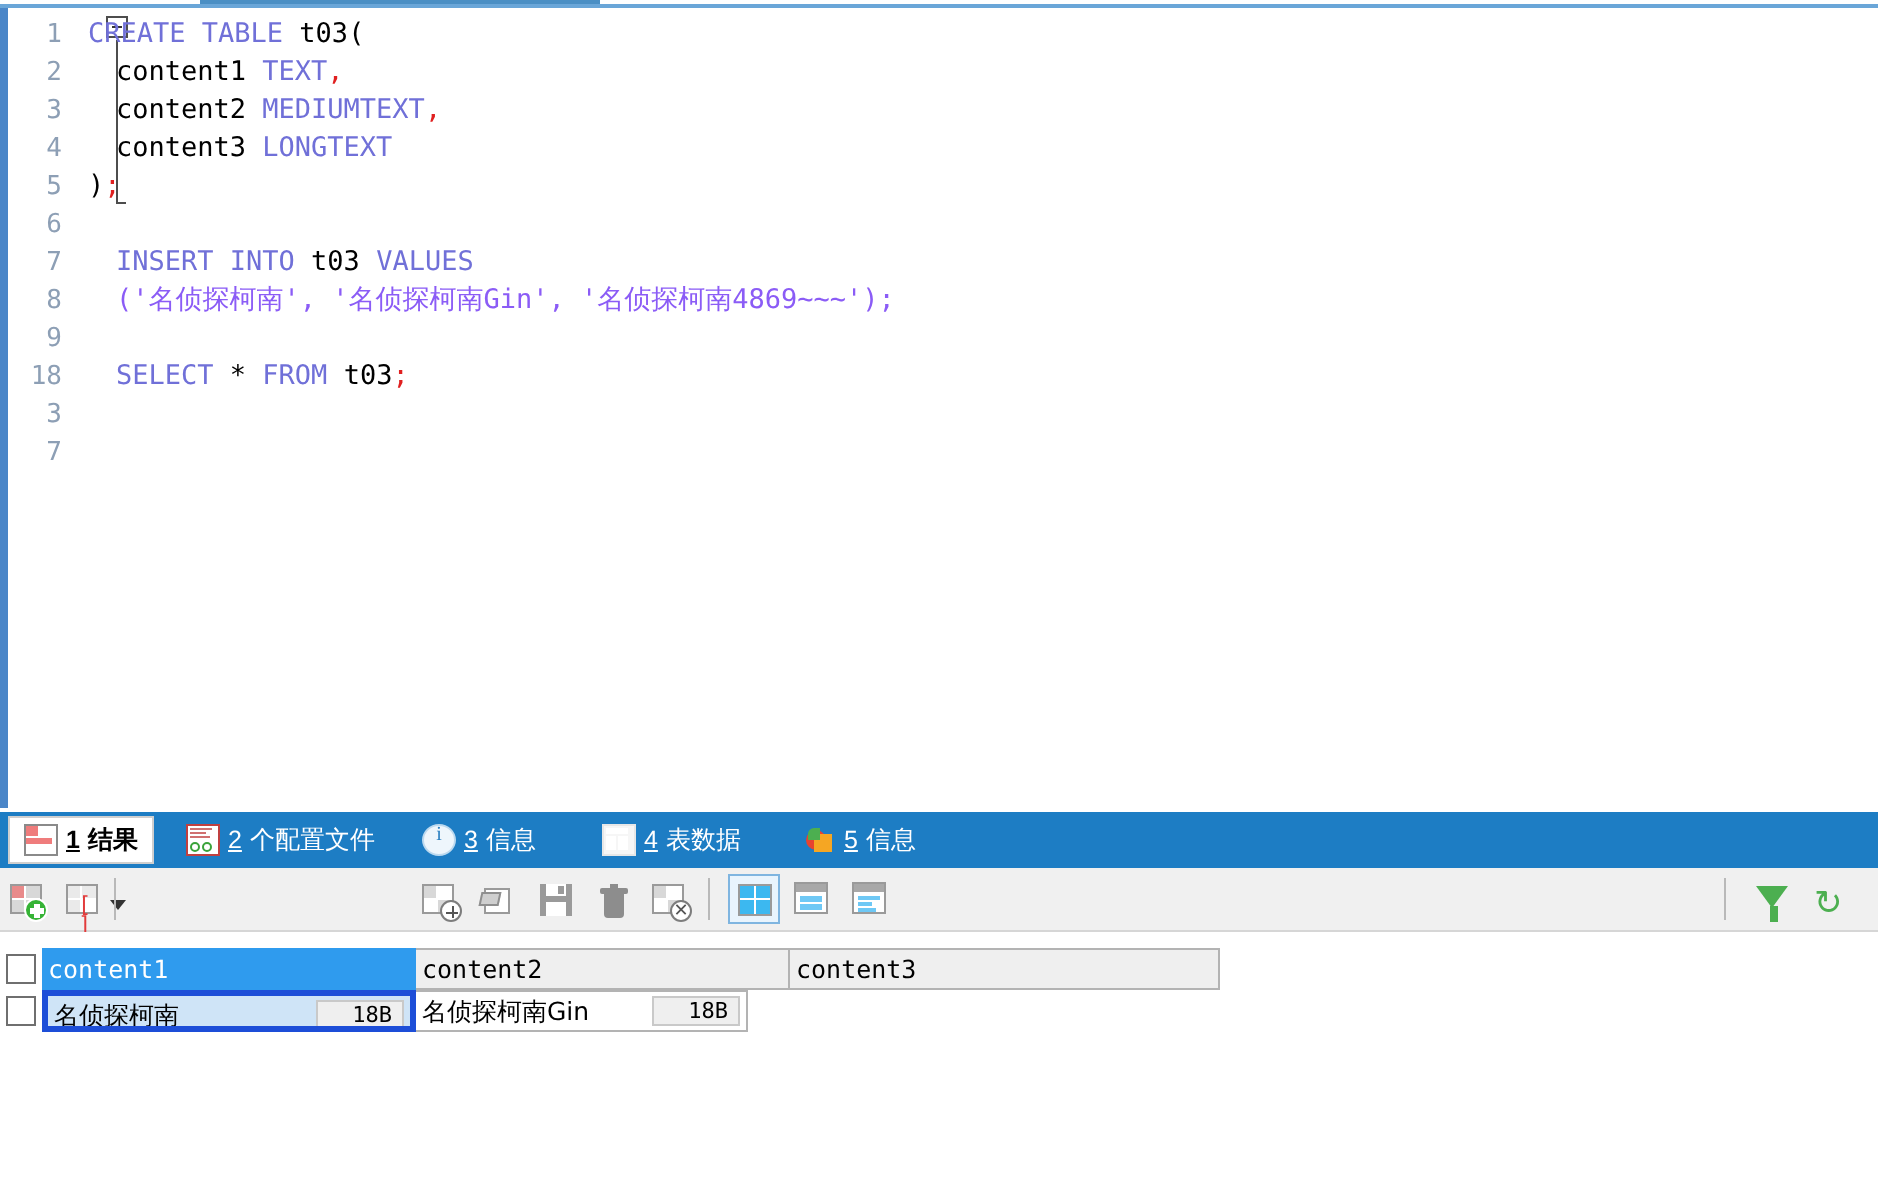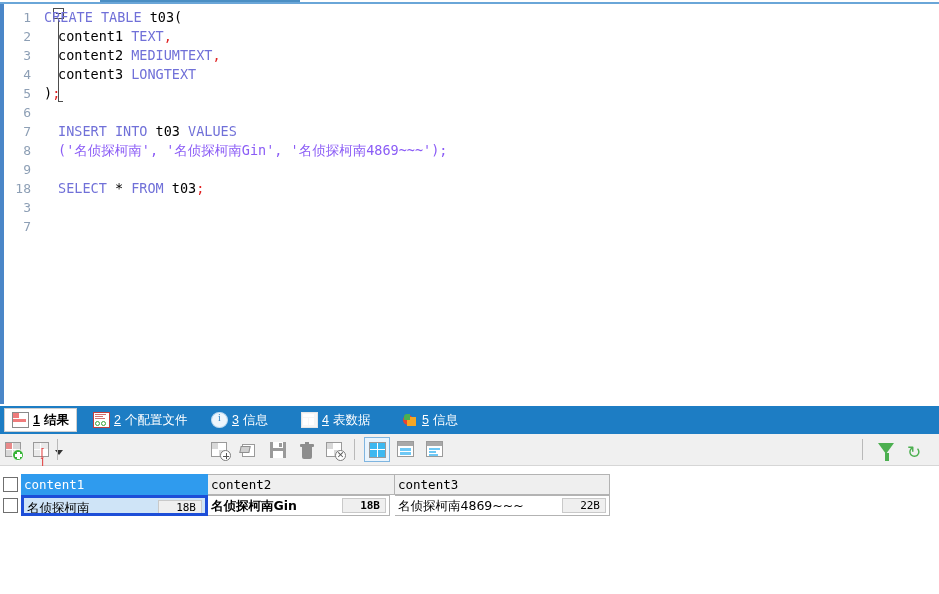--- a/index.html
+++ b/index.html
@@ -405,18 +405,17 @@
         </div>
         <div class="cell hdr sel" style="left: 21px; width: 187px;">content1</div>
         <div class="cell hdr" style="left: 208px; width: 187px;">content2</div>
         <div class="cell hdr" style="left: 395px; width: 215px;">content3</div>
       </div>
       <div class="grow datarow" style="top: 29px; width: 620px;">
         <div class="rowbox">
           <span class="chk"></span>
         </div>
         <div class="cell data sel" style="left: 21px; width: 187px;"><span class="cjk">名侦探柯南</span><span class="szbox">18B</span></div>
-        <div class="cell data" style="left: 208px; width: 182px; font-weight: bold;"><span class="cjk">名侦探柯南Gin</span><span class="szbox">18B</span></div>
-        <div class="cell data" style="left: 395px; width: 215px;"><span class="cjk">名侦探柯南4869~~~</span><span class="szbox">22B</span></div>
+        <div class="cell data" style="left: 208px; width: 166px;"><span class="cjk">名侦探柯南Gin</span><span class="szbox">18B</span></div>
       </div>
     </div>
 
 </div>
 
 </body></html>

